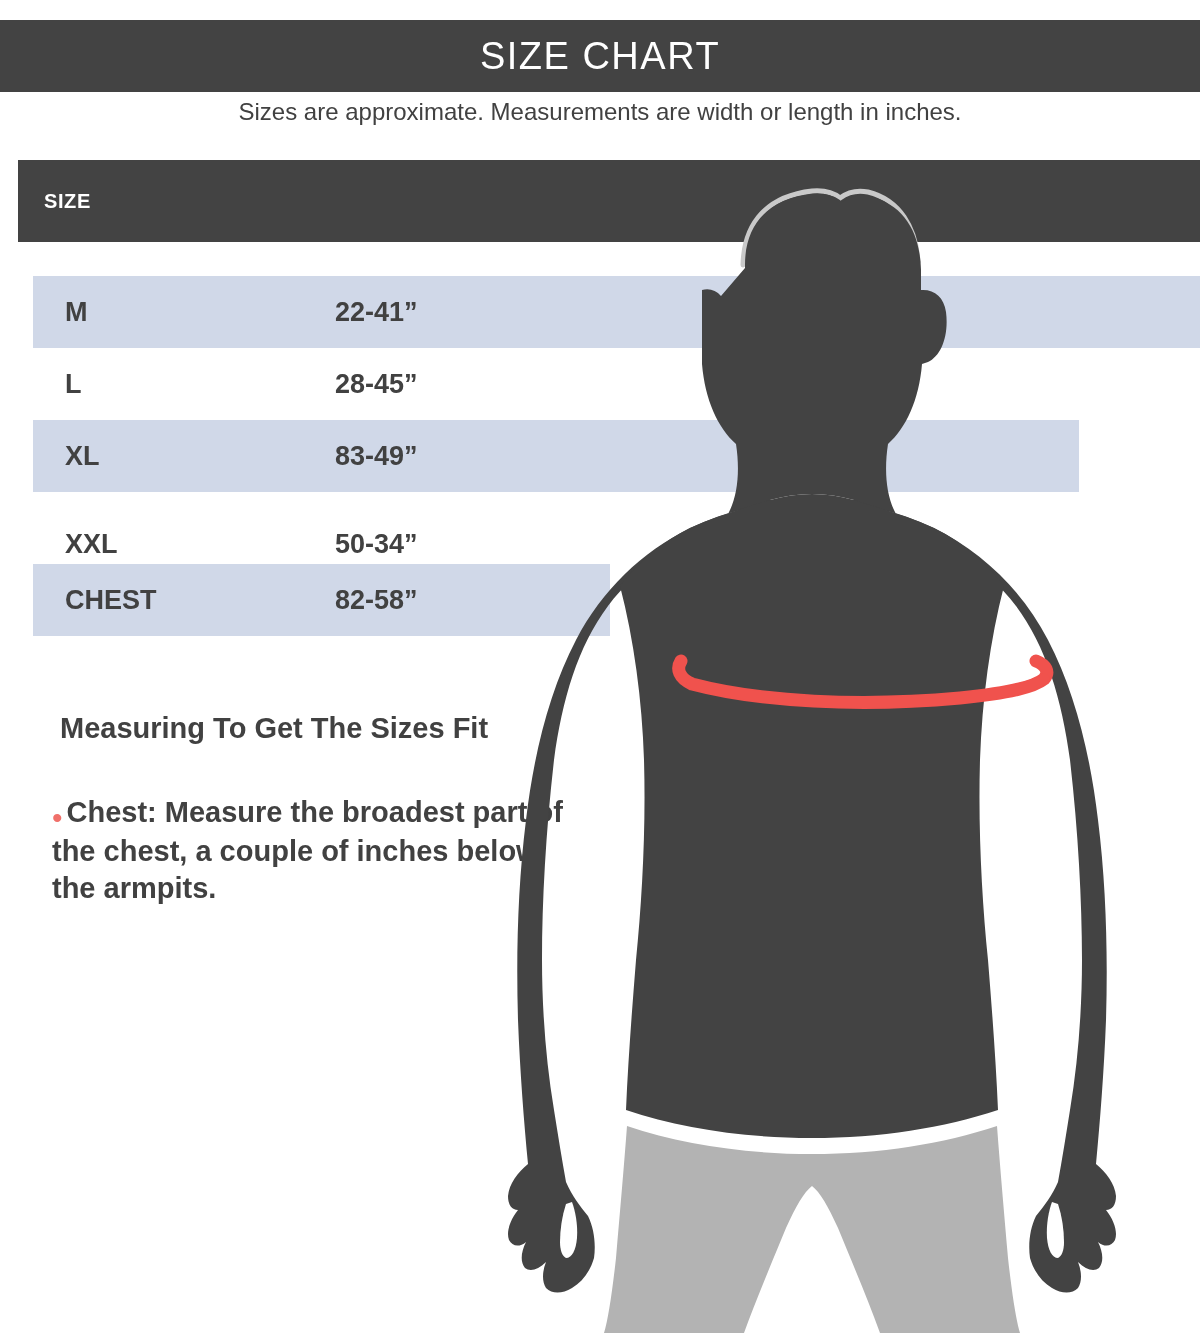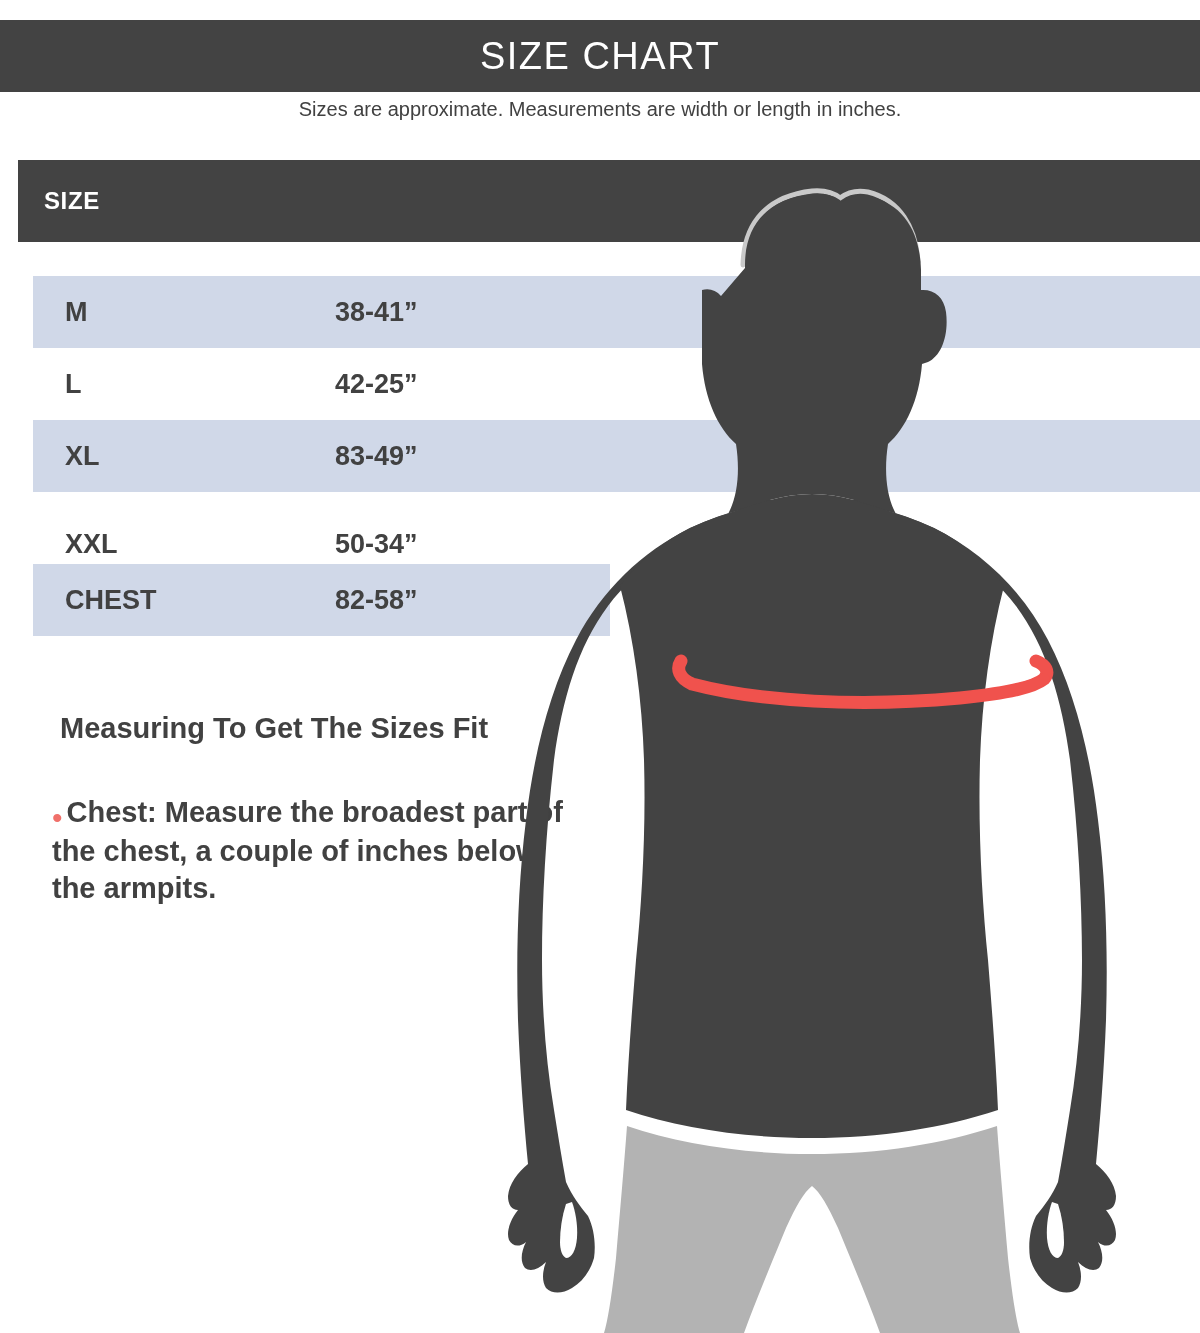--- a/index.html
+++ b/index.html
@@ -36,21 +36,21 @@
     letter-spacing: 1.5px;
   }
 
   
   #subtitle {
     position: absolute;
     left: 0;
     top: 98px;
     width: 1200px;
     text-align: center;
-    font-size: 20px;
+    font-size: 24px;
     color: #414141;
     z-index: 1;
   }
 
   
   #size-table {
     position: absolute;
     left: 0;
     top: 160px;
     width: 1200px;
@@ -63,21 +63,21 @@
     width: 1182px;
     height: 82px;
     background: #434343;
   }
   #table-head .th {
     position: absolute;
     top: 0;
     height: 82px;
     display: flex;
     align-items: center;
-    font-size: 24px;
+    font-size: 20px;
     font-weight: bold;
     letter-spacing: 0.6px;
   }
   #table-head .th-size { left: 26px; color: #ffffff; }
   #table-head .th-chest { left: 290px; color: #f0524d; }
 
   #table-body {
     position: absolute;
     left: 0;
     top: 116px;
@@ -163,29 +163,29 @@
 <div id="size-table">
 
   <div id="table-head">
     <div class="th th-size">SIZE</div>
   </div>
 
   <div id="table-body">
 
     <div class="trow striped" style="top:0px;   width:1167px;">
       <div class="cell cell-size">M</div>
-      <div class="cell cell-chest">38-41”</div>
+      <div class="cell cell-chest">22-41”</div>
     </div>
 
     <div class="trow plain" style="top:72px;  width:1167px;">
       <div class="cell cell-size">L</div>
-      <div class="cell cell-chest">42-25”</div>
-    </div>
-
-    <div class="trow striped" style="top:144px; width:1167px;">
+      <div class="cell cell-chest">28-45”</div>
+    </div>
+
+    <div class="trow striped" style="top:144px; width:1046px;">
       <div class="cell cell-size">XL</div>
       <div class="cell cell-chest">83-49”</div>
     </div>
 
     <div class="trow plain" style="top:232px; width:1167px;">
       <div class="cell cell-size">XXL</div>
       <div class="cell cell-chest">50-34”</div>
     </div>
 
     <div class="trow striped" style="top:288px; width:577px;">

